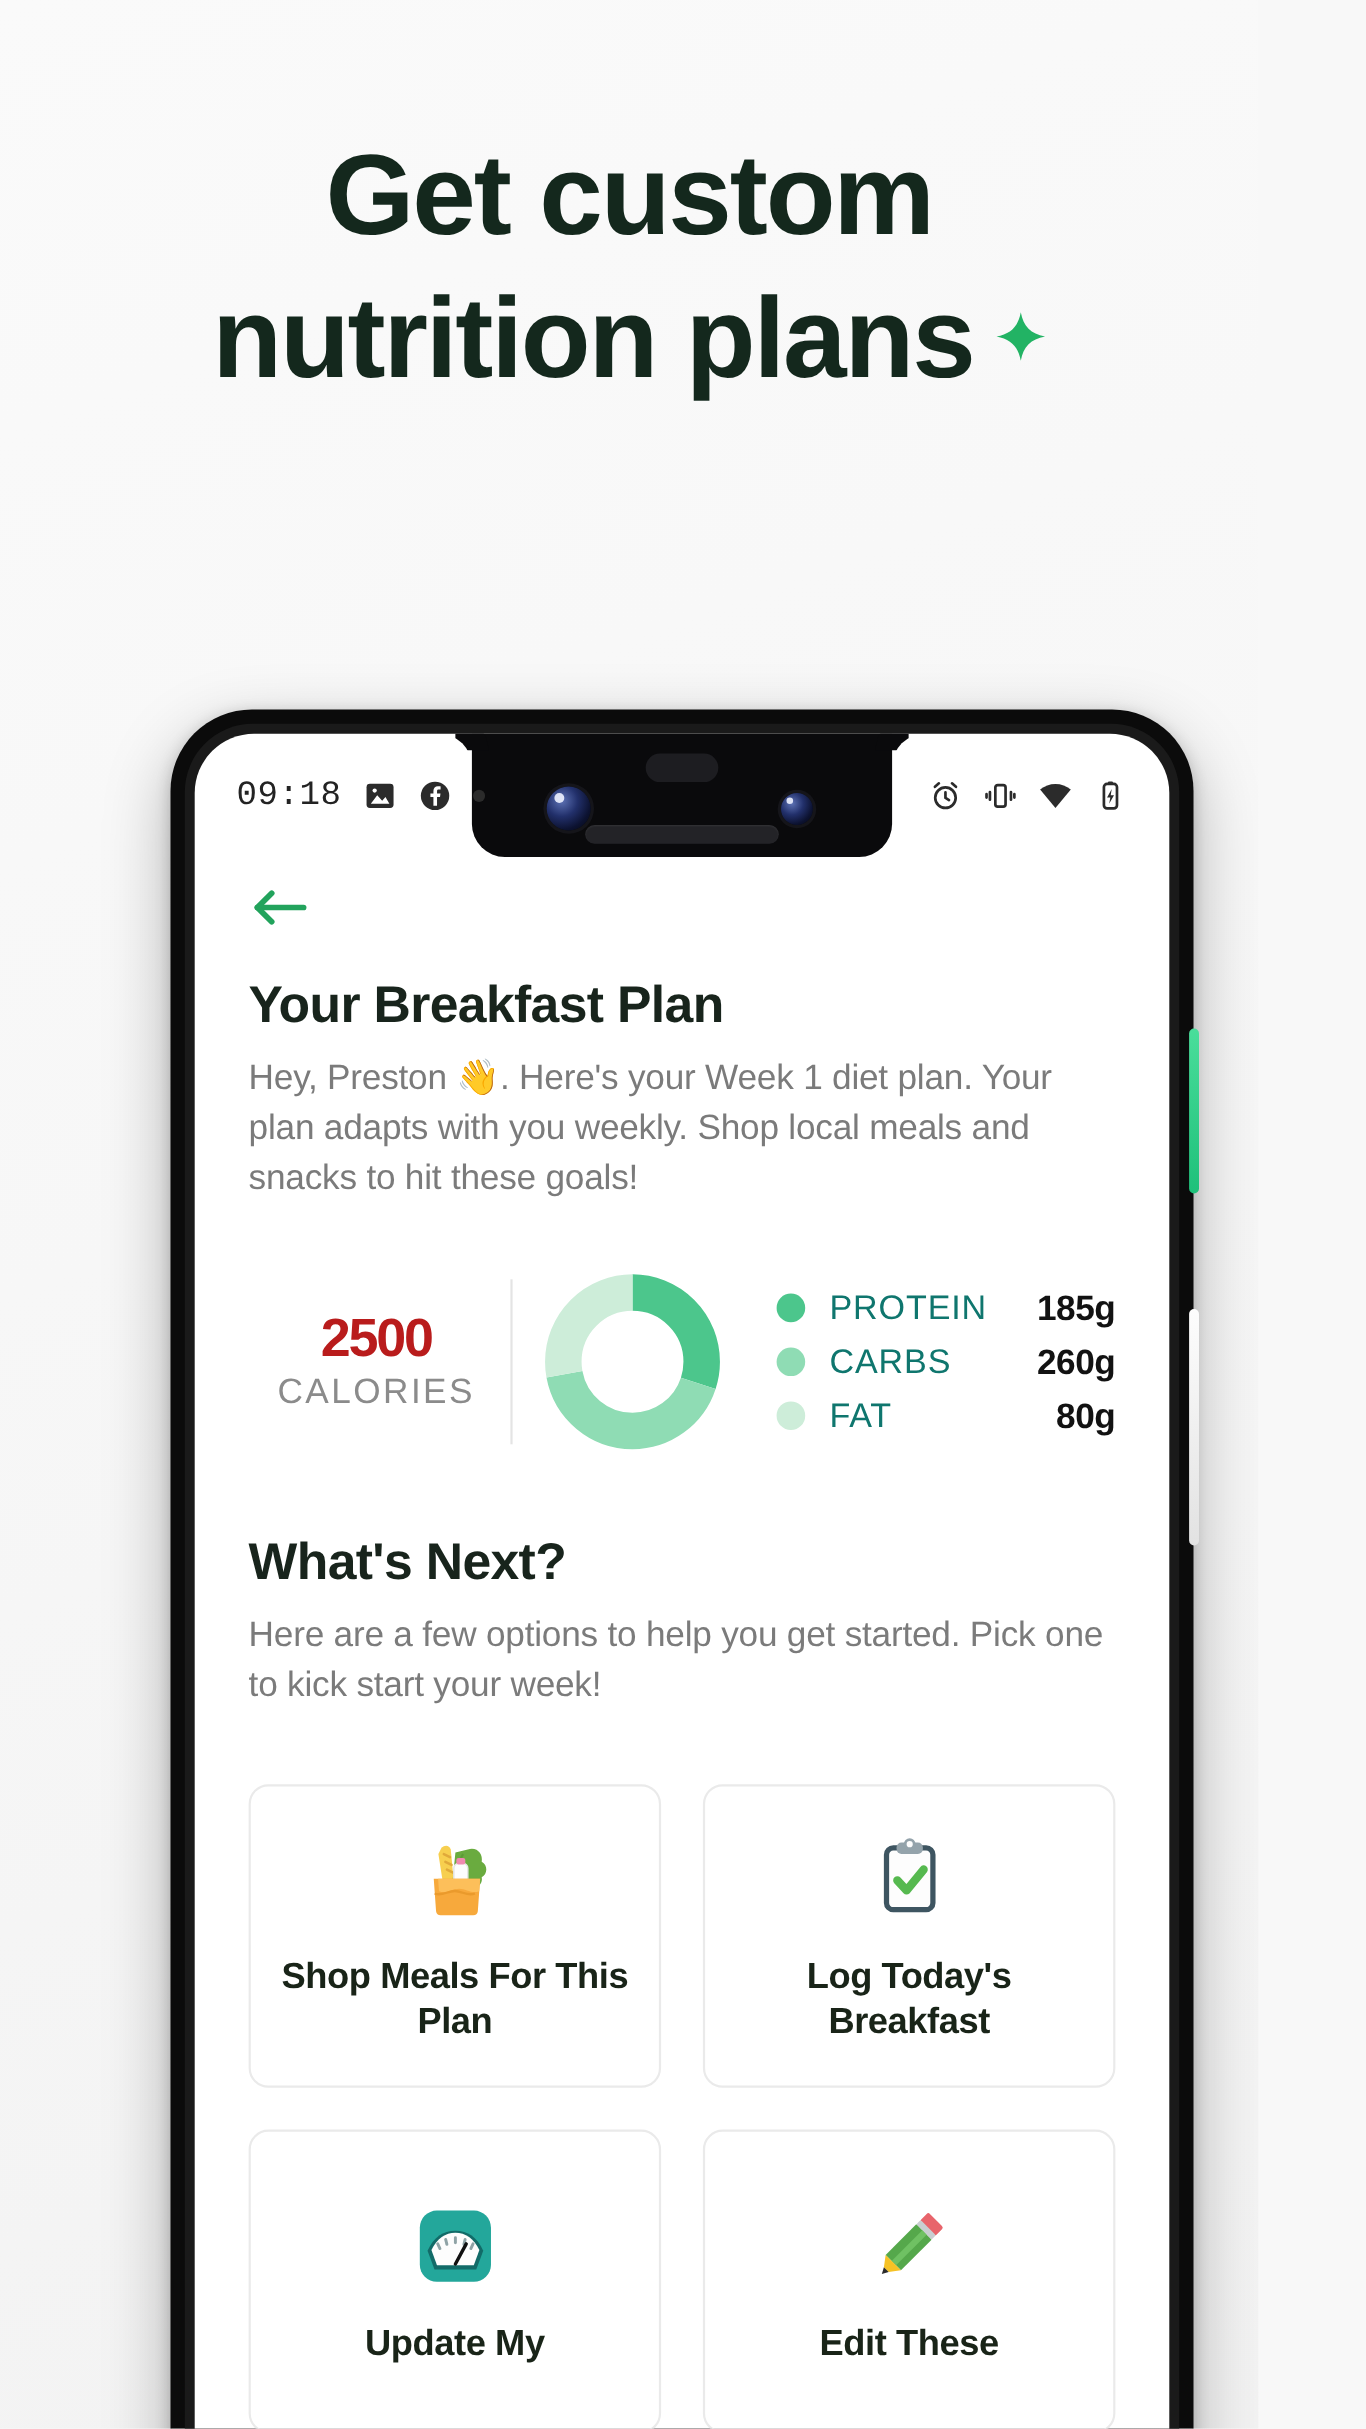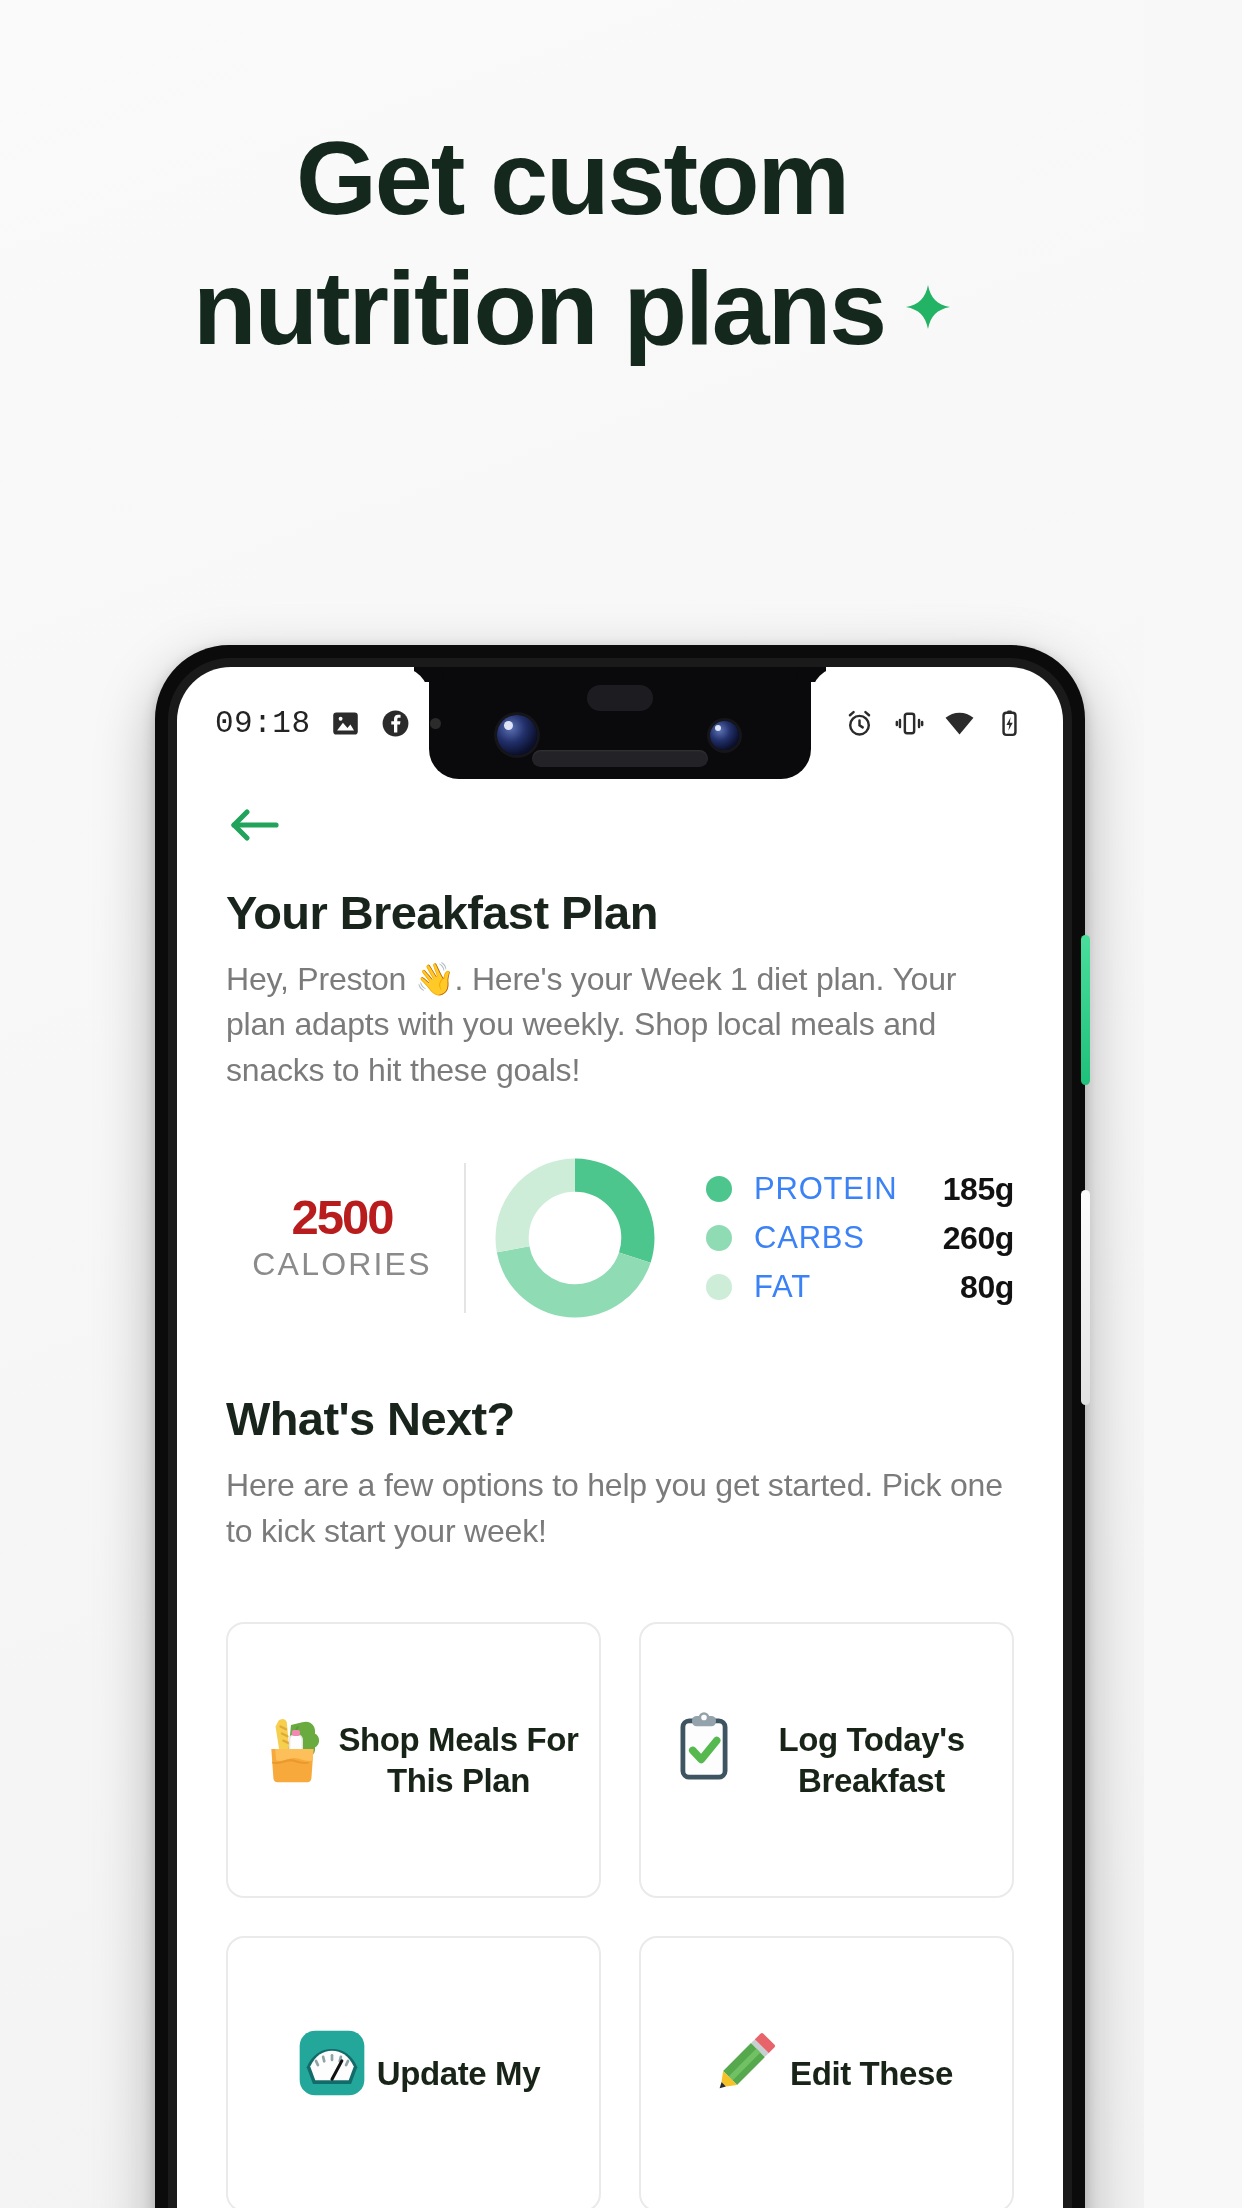--- a/index.html
+++ b/index.html
@@ -178,21 +178,21 @@
   .donut { width:166px; height:166px; flex:none; }
   .legend { flex:1; margin-left:48px; }
   .legend-row {
     display:flex; align-items:center;
     height:49px;
   }
   .swatch { width:26px; height:26px; border-radius:50%; flex:none; }
   .legend-name {
     margin-left:22px;
     font-size:31px;
-    color:#3b82f6;
+    color:#0f766e;
     letter-spacing:.8px;
     flex:1;
   }
   .legend-val {
     font-size:32px; font-weight:700;
     color:#121212; letter-spacing:-.4px;
   }
 
   .next-wrap { margin-top:70px; }
 
@@ -202,21 +202,21 @@
     display:grid;
     grid-template-columns:1fr 1fr;
     gap:38px;
   }
   .card {
     background:#fff;
     border:2px solid #eaeaea;
     border-radius:18px;
     height:276px;
     display:flex;
-    flex-direction:row;
+    flex-direction:column;
     align-items:center;
     justify-content:center;
     padding:14px 18px;
     cursor:pointer;
   }
   .card-ico { width:90px; height:90px; margin-bottom:22px; }
   .card-lbl {
     font-size:33px;
     font-weight:600;
     color:#192418;

